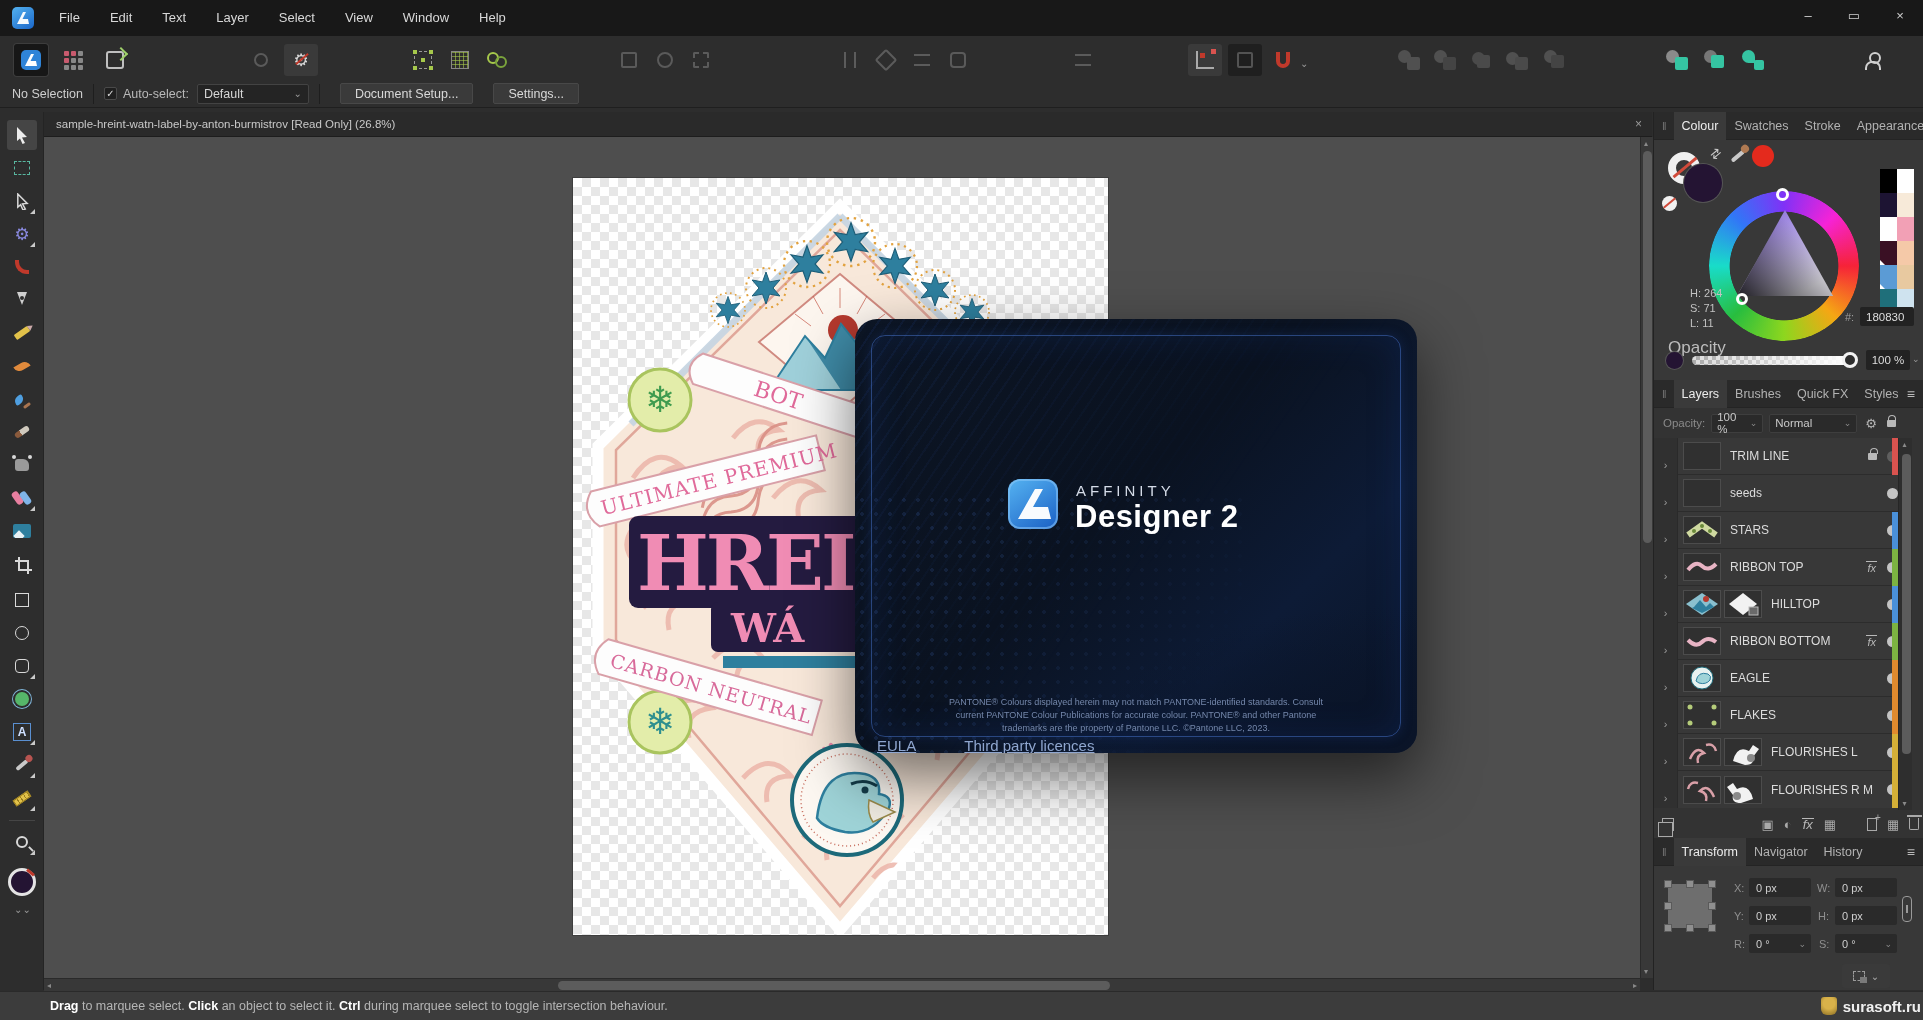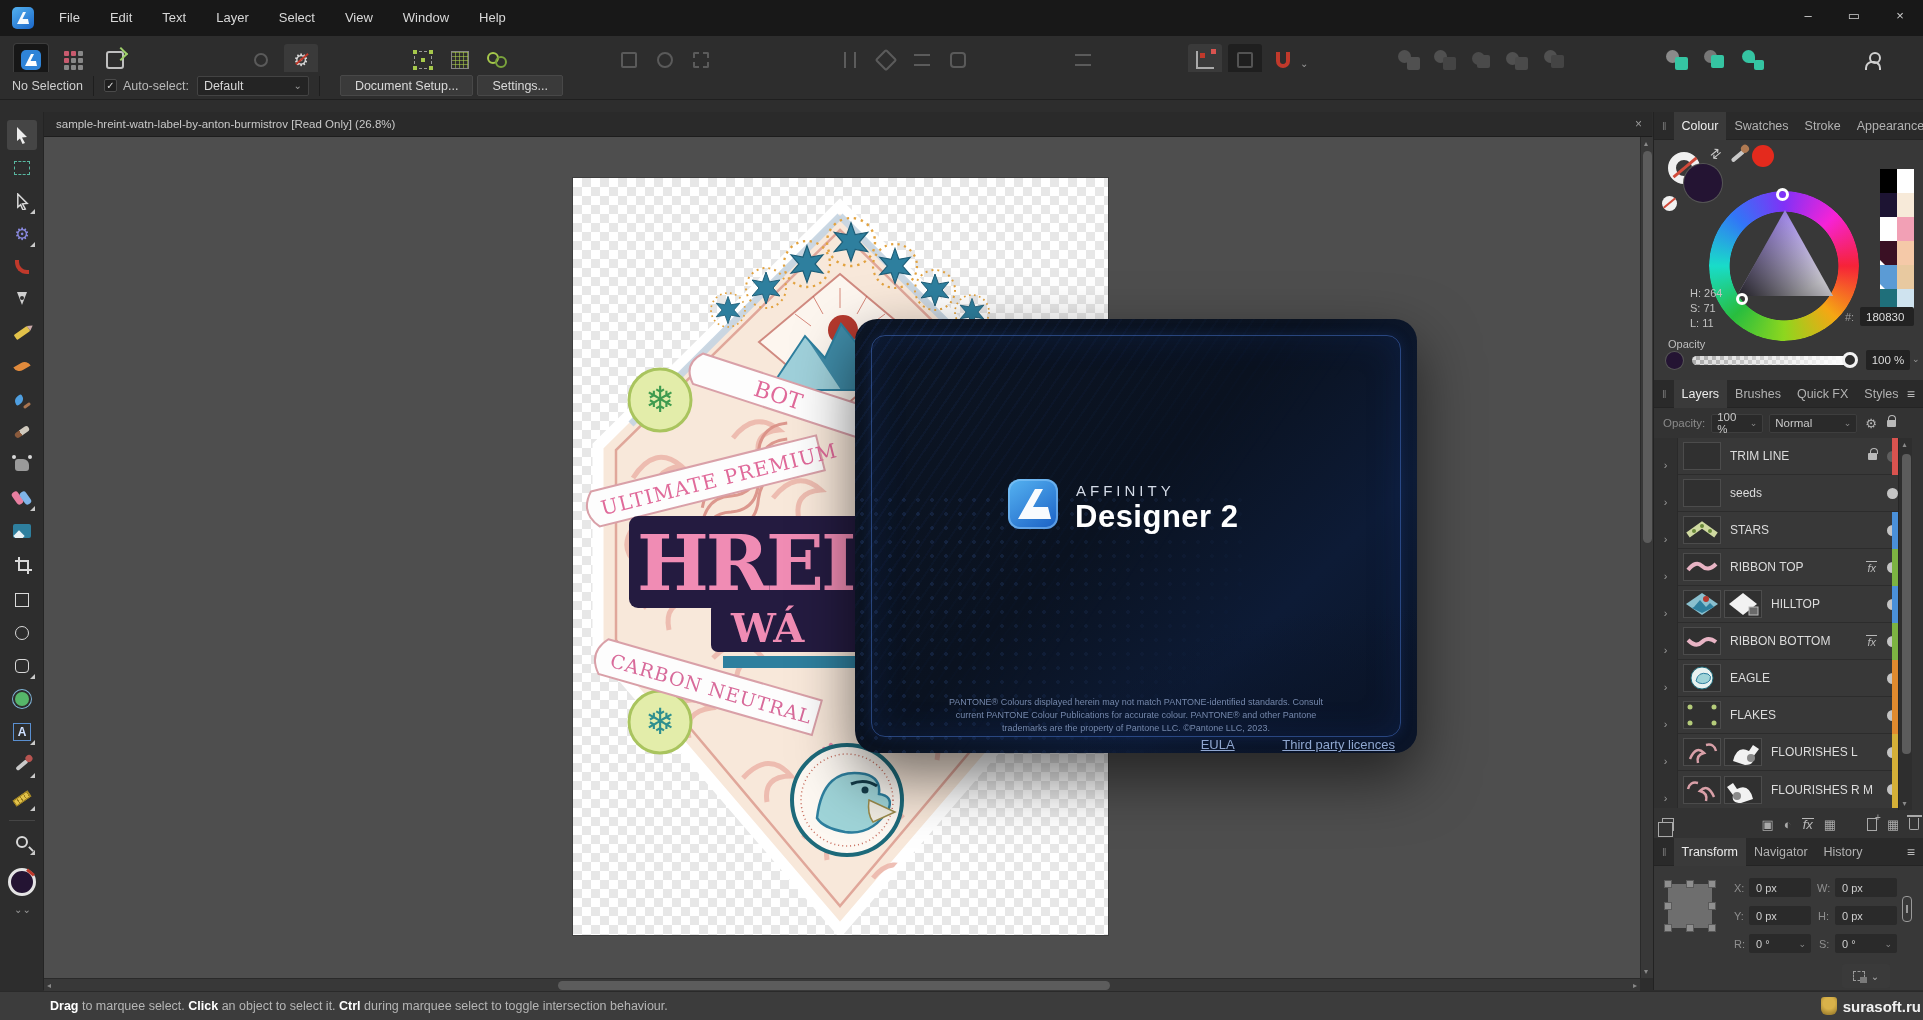--- a/index.html
+++ b/index.html
@@ -44,21 +44,21 @@
   .snapred i{position:absolute;width:5px;height:5px;background:#c0392b;}
   .magnet{width:14px;height:16px;border:4px solid #c0392b;border-top:none;border-radius:0 0 8px 8px;}
   .teal1{position:relative;width:22px;height:20px;}
   .teal1 .c{position:absolute;width:13px;height:13px;border-radius:50%;background:#8a8a8a;}
   .teal1 .s{position:absolute;width:13px;height:13px;background:#35c4a2;border-radius:2px;}
   .personico{width:16px;height:16px;position:relative;}
   .personico::before{content:"";position:absolute;left:4px;top:0;width:8px;height:8px;border:2px solid #d0d0d0;border-radius:50%;}
   .personico::after{content:"";position:absolute;left:0;top:9px;width:12px;height:7px;border:2px solid #d0d0d0;border-bottom:none;border-radius:7px 7px 0 0;}
 
   
-  .ctxbar{left:0;top:72px;width:1923px;height:28px;background:#2d2d2d;border-bottom:1px solid #1f1f1f;
+  .ctxbar{left:0;top:80px;width:1923px;height:28px;background:#2d2d2d;border-bottom:1px solid #1f1f1f;
           display:flex;align-items:center;font-size:12.5px;}
   .ctx-sep{width:1px;height:20px;background:#1e1e1e;margin:0 10px;}
   .checkbox{width:13px;height:13px;background:#1f1f1f;border:1px solid #4a4a4a;border-radius:2px;
             display:flex;align-items:center;justify-content:center;font-size:10px;color:#ddd;margin-right:6px;}
   .dropdown{background:#242424;border:1px solid #434343;border-radius:2px;height:20px;display:flex;align-items:center;
             padding:0 6px;color:#d6d6d6;}
   .dropdown .cv{margin-left:auto;color:#9a9a9a;font-size:10px;padding-left:14px;}
   .ctxbtn{background:#3a3a3a;border:1px solid #484848;border-radius:2px;height:21px;padding:0 14px;
           display:flex;align-items:center;color:#d9d9d9;}
 
@@ -137,21 +137,21 @@
                   mask-image:linear-gradient(115deg,#000 30%,transparent 90%);}
   .splash .swoosh{position:absolute;inset:0;background:radial-gradient(90% 70% at 95% 115%,rgba(10,20,40,.9) 30%,transparent 70%);}
   .splash .inner{position:absolute;inset:16px;border:1px solid rgba(72,120,215,.5);border-radius:14px;
           box-shadow:inset 0 0 34px rgba(25,60,140,.22), 0 0 12px rgba(30,70,160,.25);}
   .sp-logoicon{position:absolute;left:153px;top:160px;width:50px;height:50px;border-radius:12px;
           background:linear-gradient(145deg,#56b4f2,#1a5fc4);box-shadow:inset 0 0 0 2px rgba(140,200,250,.55);}
   .sp-brand{position:absolute;left:221px;top:163px;font-size:15px;letter-spacing:4px;color:#d5dce8;}
   .sp-product{position:absolute;left:220px;top:180px;font-size:31px;font-weight:bold;color:#fff;letter-spacing:.5px;}
   .sp-version{position:absolute;left:0;top:248px;width:562px;text-align:center;font-size:12px;color:#c9d2e2;}
   .sp-legal{position:absolute;left:40px;top:377px;width:482px;text-align:center;font-size:9px;line-height:1.45;color:#7487ab;}
-  .sp-links{position:absolute;left:0;top:418px;width:562px;text-align:right;font-size:13px;color:#8fa6cf;}
+  .sp-links{position:absolute;left:0;top:418px;width:562px;text-align:left;font-size:15px;color:#8fa6cf;}
   .sp-links span{text-decoration:underline;margin:0 22px;}
 
   
   .panels{left:1653px;top:112px;width:270px;height:878px;background:#333;border-left:1px solid #222;}
   .panel-tabs{position:absolute;left:0;width:270px;height:28px;background:#2a2a2a;border-bottom:1px solid #242424;
               display:flex;align-items:center;font-size:12.5px;color:#b2b2b2;}
   .panel-tabs .grip{color:#777;font-size:11px;padding:0 7px 0 8px;}
   .panel-tabs .pt{padding:0 8px;line-height:28px;}
   .panel-tabs .pt.act{background:#3a3a3a;color:#ececec;}
   .panel-tabs .ham{margin-left:auto;padding-right:9px;color:#bbb;font-size:14px;}
@@ -170,21 +170,21 @@
         background:conic-gradient(from 0deg,hsl(264,92%,58%),hsl(309,92%,55%),hsl(354,92%,55%),hsl(39,92%,52%),
                    hsl(84,75%,48%),hsl(129,65%,45%),hsl(174,80%,48%),hsl(219,92%,58%),hsl(264,92%,58%));
         -webkit-mask:radial-gradient(circle closest-side,transparent 72%,#000 73%);
                 mask:radial-gradient(circle closest-side,transparent 72%,#000 73%);}
   .wheel-sel{position:absolute;left:122px;top:76px;width:13px;height:13px;border-radius:50%;border:3px solid #fff;background:transparent;}
   .tri-sel{position:absolute;left:82px;top:181px;width:12px;height:12px;border-radius:50%;border:3px solid #fff;}
   .hsl{position:absolute;left:8px;font-size:11px;color:#c2c2c2;margin-left:28px;}
   .hexlab{position:absolute;left:191px;top:199px;font-size:11px;color:#9a9a9a;}
   .hexbox{position:absolute;left:206px;top:195px;width:54px;height:19px;background:#222;border-radius:2px;
           font-size:11.5px;color:#ddd;display:flex;align-items:center;padding-left:6px;}
-  .op-label{position:absolute;left:14px;top:226px;font-size:11px;color:#bdbdbd;}
+  .op-label{position:absolute;left:14px;top:226px;font-size:17px;color:#bdbdbd;}
   .op-dot{position:absolute;left:12px;top:240px;width:17px;height:17px;border-radius:50%;background:#241433;box-shadow:0 0 0 1px #555;}
   .op-track{position:absolute;left:38px;top:244px;width:158px;height:9px;border-radius:5px;
         background-image:linear-gradient(90deg,rgba(255,255,255,0),#fff),
           linear-gradient(45deg,#aaa 25%,transparent 25%,transparent 75%,#aaa 75%),
           linear-gradient(45deg,#aaa 25%,transparent 25%,transparent 75%,#aaa 75%);
         background-size:100% 100%,8px 8px,8px 8px;background-position:0 0,0 0,4px 4px;background-color:#ddd;}
   .op-knob{position:absolute;left:188px;top:240px;width:16px;height:16px;border-radius:50%;background:#2d2d2d;border:3px solid #f2f2f2;}
   .op-val{position:absolute;left:212px;top:238px;width:44px;height:20px;background:#222;border-radius:2px;
           font-size:11.5px;color:#ddd;display:flex;align-items:center;justify-content:center;}
   .op-cv{position:absolute;left:258px;top:242px;color:#9a9a9a;font-size:9px;}
@@ -416,21 +416,21 @@
     <div style="padding-left:12px;color:#cfcfcf">No Selection</div>
     <div class="ctx-sep"></div>
     <div class="checkbox">✓</div>
     <div style="color:#b9b9b9">Auto-select:</div>
     <div class="dropdown" style="width:112px;margin-left:8px">
       <span>Default</span>
       <span class="cv">⌄</span>
     </div>
     <div class="ctx-sep"></div>
     <div class="ctxbtn" style="margin-left:10px">Document Setup...</div>
-    <div class="ctxbtn" style="margin-left:4px">Settings...</div>
+    <div class="ctxbtn" style="margin-left:20px">Settings...</div>
   </div>
 
   <div class="abs tabbar">
     <div class="doctab">sample-hreint-watn-label-by-anton-burmistrov [Read Only] (26.8%)</div>
     <div class="tabclose">×</div>
   </div>
 
   <div class="abs toolstrip">
     <div class="tool sel" style="top:8px">
         <svg width="16" height="18" viewBox="0 0 16 18">

